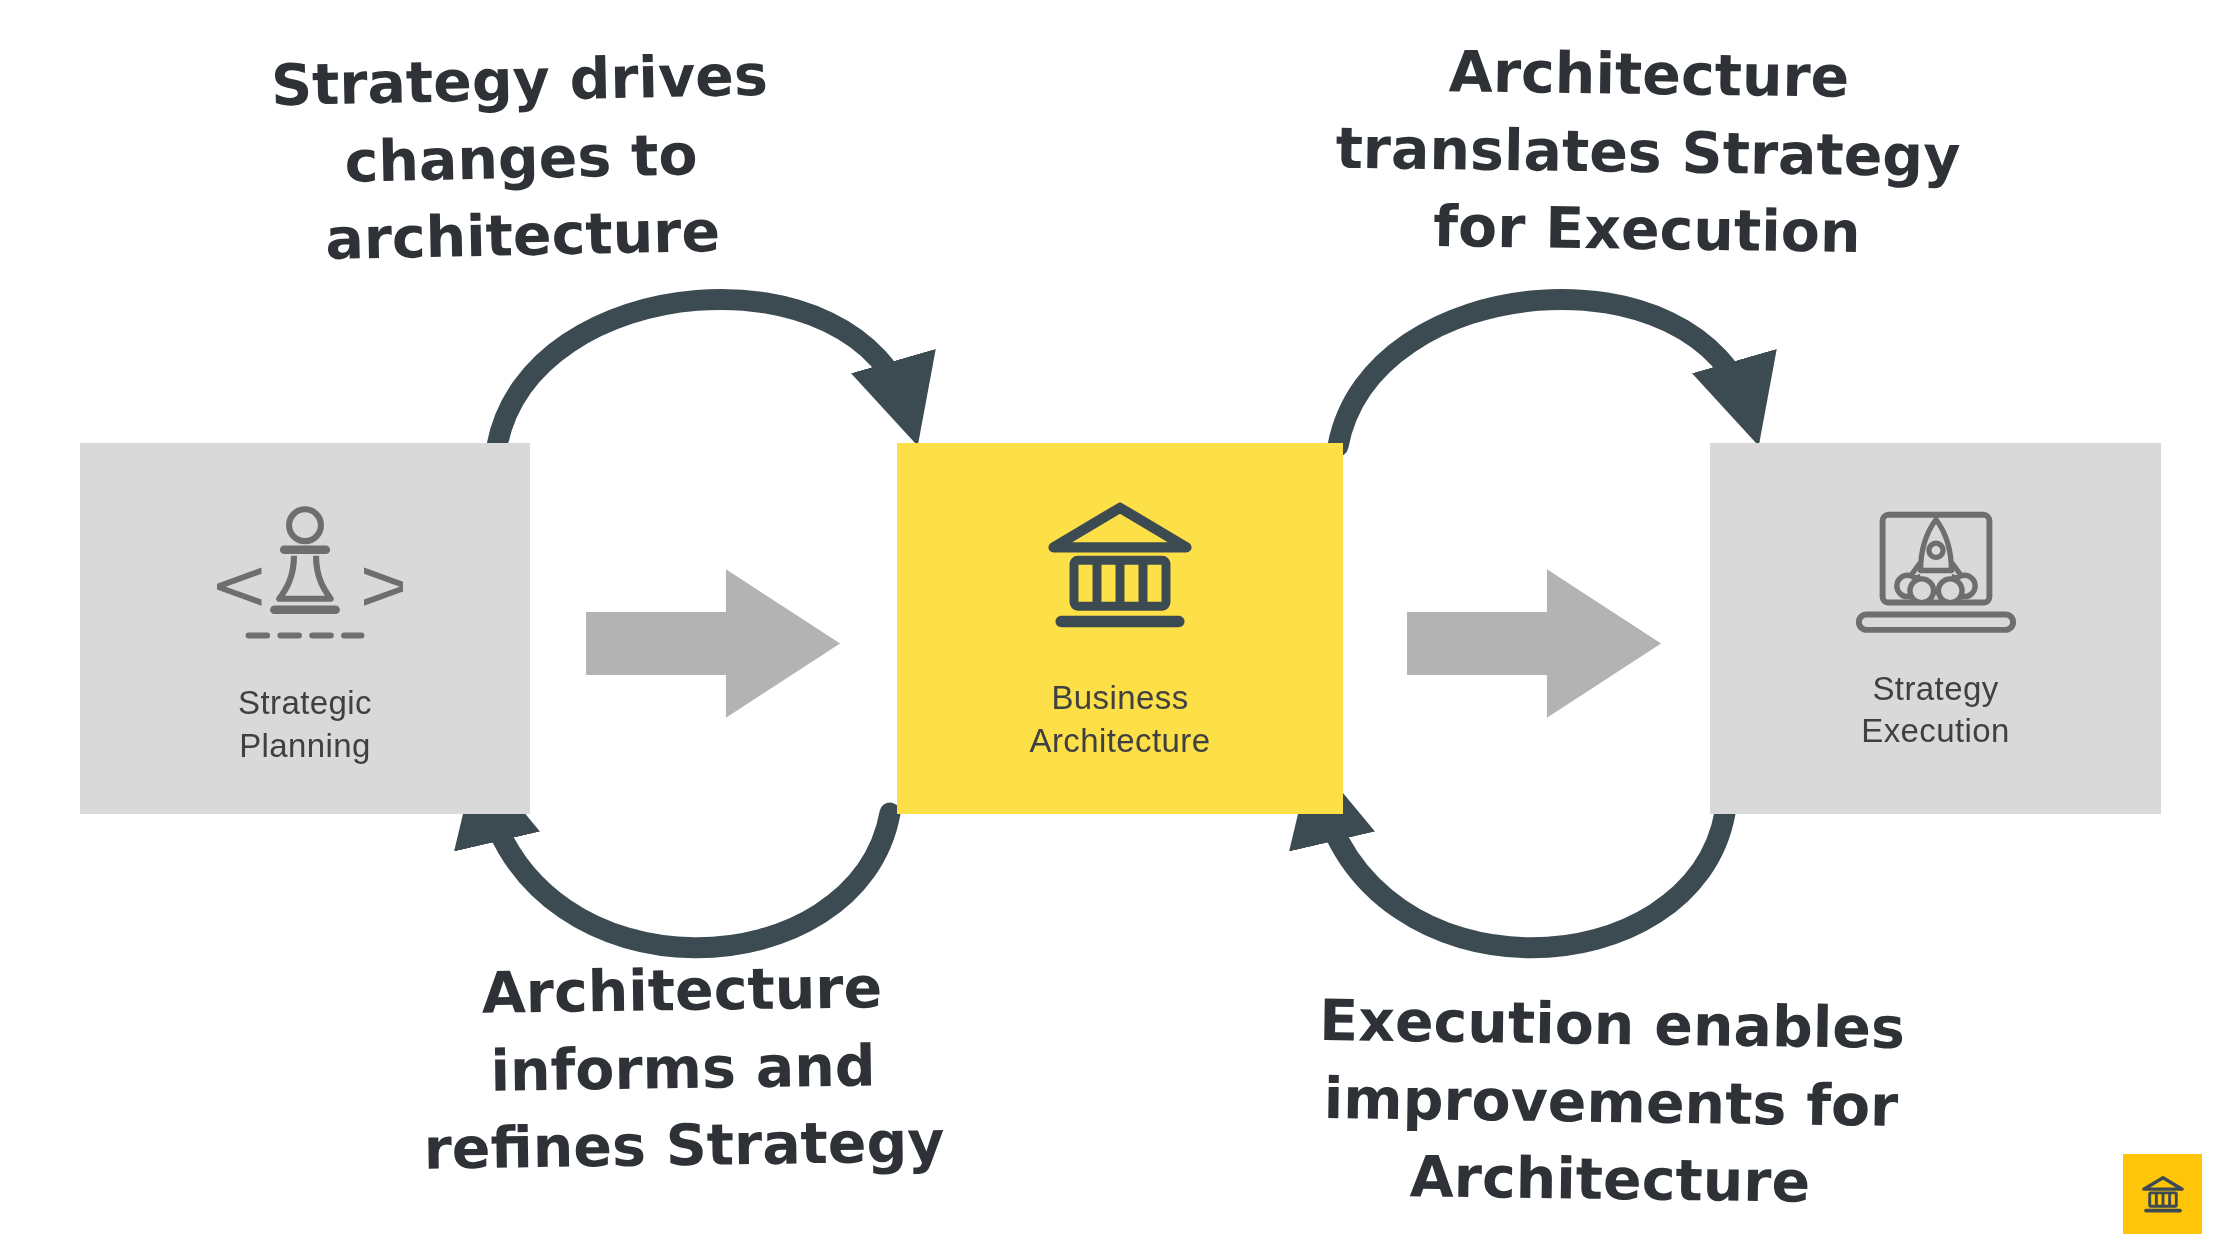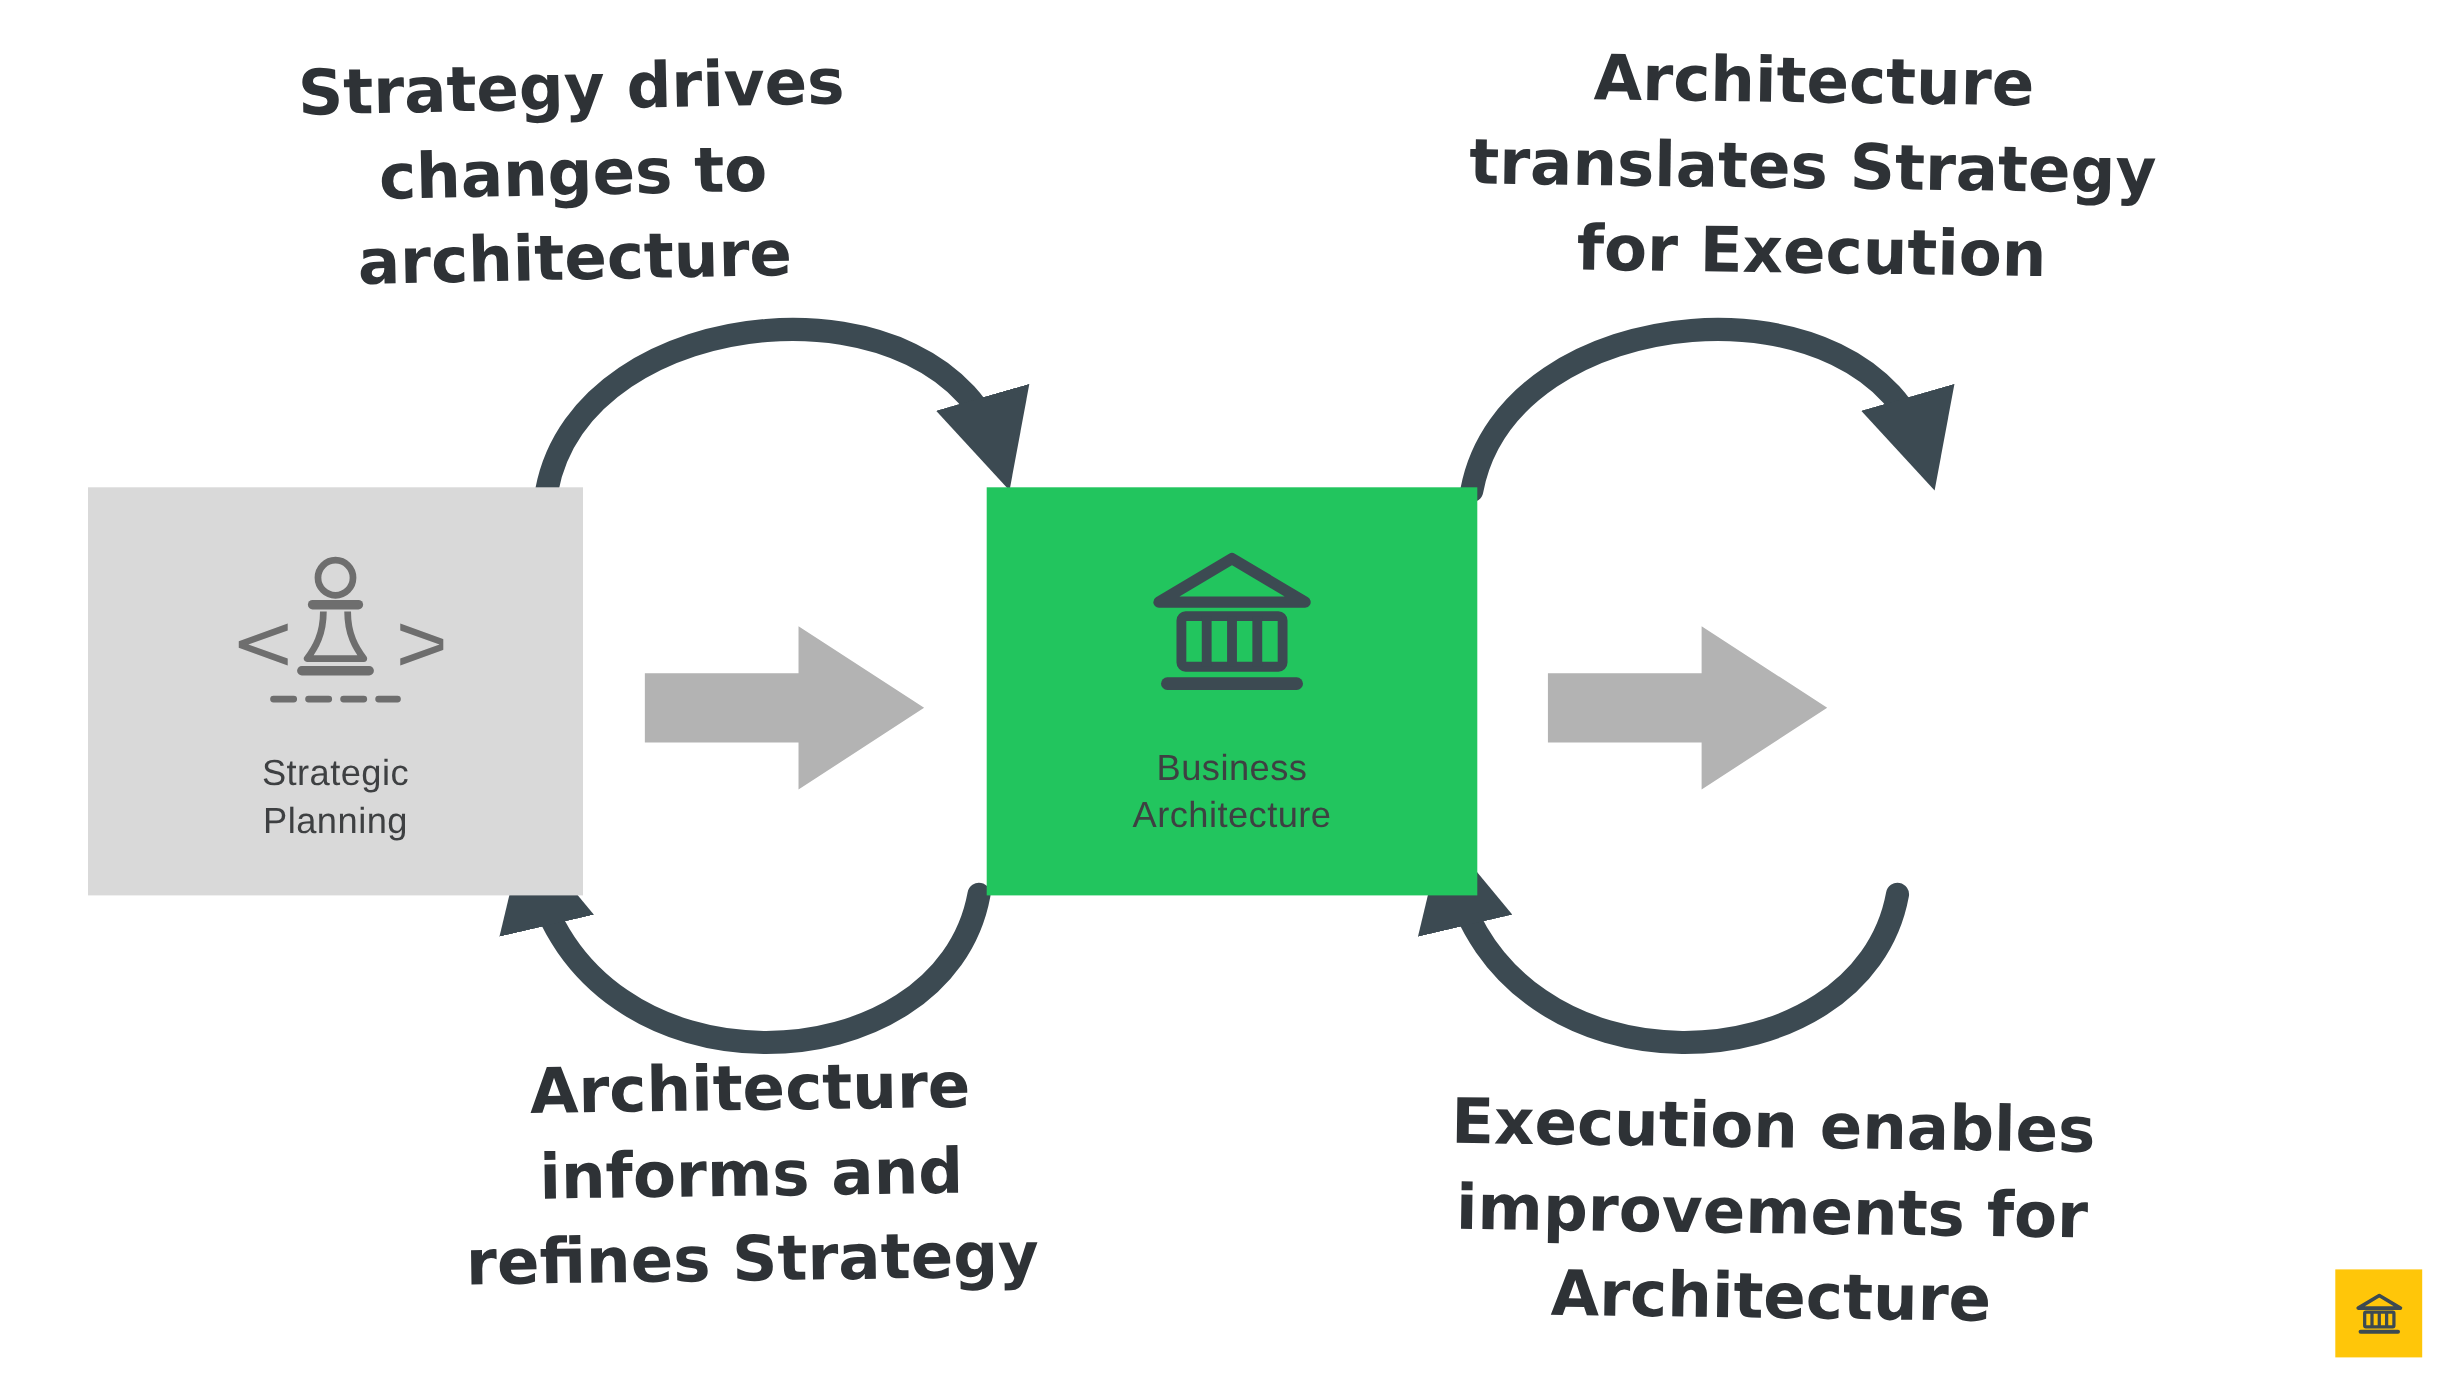--- a/index.html
+++ b/index.html
@@ -28,21 +28,21 @@
     position: absolute;
     top: 443px;
     height: 371px;
     display: flex;
     flex-direction: column;
     align-items: center;
     justify-content: center;
     gap: 26px;
   }
   .box.gray   { background: #d9d9d9; }
-  .box.yellow { background: #22c55e; gap: 44px; }
+  .box.yellow { background: #fde047; gap: 44px; }
   #box-strategic-planning   { left: 80px;   width: 450px; }
   #box-business-architecture{ left: 897px;  width: 446px; }
   #box-strategy-execution   { left: 1710px; width: 451px; }
 
   .box-label {
     font-size: 33px;
     line-height: 1.28;
     color: #3e4042;
     text-align: center;
     letter-spacing: 0.4px;
@@ -161,20 +161,40 @@
     <div class="box-label">
       <div>Business</div>
       <div>Architecture</div>
     </div>
   </div>
 
   <svg class="flow-arrow" id="flow-arrow-2" viewBox="0 0 180 110">
     <polygon points="0,33 98,33 98,3 178,55 98,107 98,77 0,77" fill="#b3b3b3"></polygon>
   </svg>
 
+  <div class="box gray" id="box-strategy-execution">
+    <svg class="box-icon" width="178" height="137" viewBox="0 0 150 115">
+      <g stroke="#6e6e6e" fill="none">
+        <rect x="30" y="8" width="90" height="74" rx="5" stroke-width="5"></rect>
+        <path d="M 62 48 L 51 63 L 62 60" stroke-width="4.5" stroke-linejoin="round"></path>
+        <path d="M 88 48 L 99 63 L 88 60" stroke-width="4.5" stroke-linejoin="round"></path>
+        <path d="M 75 12 C 66 24 62 38 62 55 L 88 55 C 88 38 84 24 75 12 Z" stroke-width="4.5" stroke-linejoin="round" fill="#d9d9d9"></path>
+        <circle cx="75" cy="38" r="6" stroke-width="4.5"></circle>
+        <circle cx="51" cy="68" r="9" stroke-width="4.5" fill="#d9d9d9"></circle>
+        <circle cx="99" cy="68" r="9" stroke-width="4.5" fill="#d9d9d9"></circle>
+        <circle cx="63" cy="72" r="10" stroke-width="4.5" fill="#d9d9d9"></circle>
+        <circle cx="87" cy="72" r="10" stroke-width="4.5" fill="#d9d9d9"></circle>
+        <rect x="10" y="92" width="130" height="13" rx="6.5" stroke-width="5"></rect>
+      </g>
+    </svg>
+    <div class="box-label">
+      <div>Strategy</div>
+      <div>Execution</div>
+    </div>
+  </div>
 
   <div id="logo-badge">
     <svg width="48" height="40" viewBox="0 0 130 108">
       <g stroke="#3c4a52" fill="none">
         <path d="M 13 41 L 65 10 L 117 41 Z" stroke-width="9" stroke-linejoin="round"></path>
         <rect x="29" y="51" width="72" height="36" rx="3" stroke-width="8"></rect>
         <line x1="47" y1="51" x2="47" y2="87" stroke-width="8"></line>
         <line x1="65" y1="51" x2="65" y2="87" stroke-width="8"></line>
         <line x1="83" y1="51" x2="83" y2="87" stroke-width="8"></line>
         <line x1="19" y1="99" x2="111" y2="99" stroke-width="10" stroke-linecap="round"></line>

